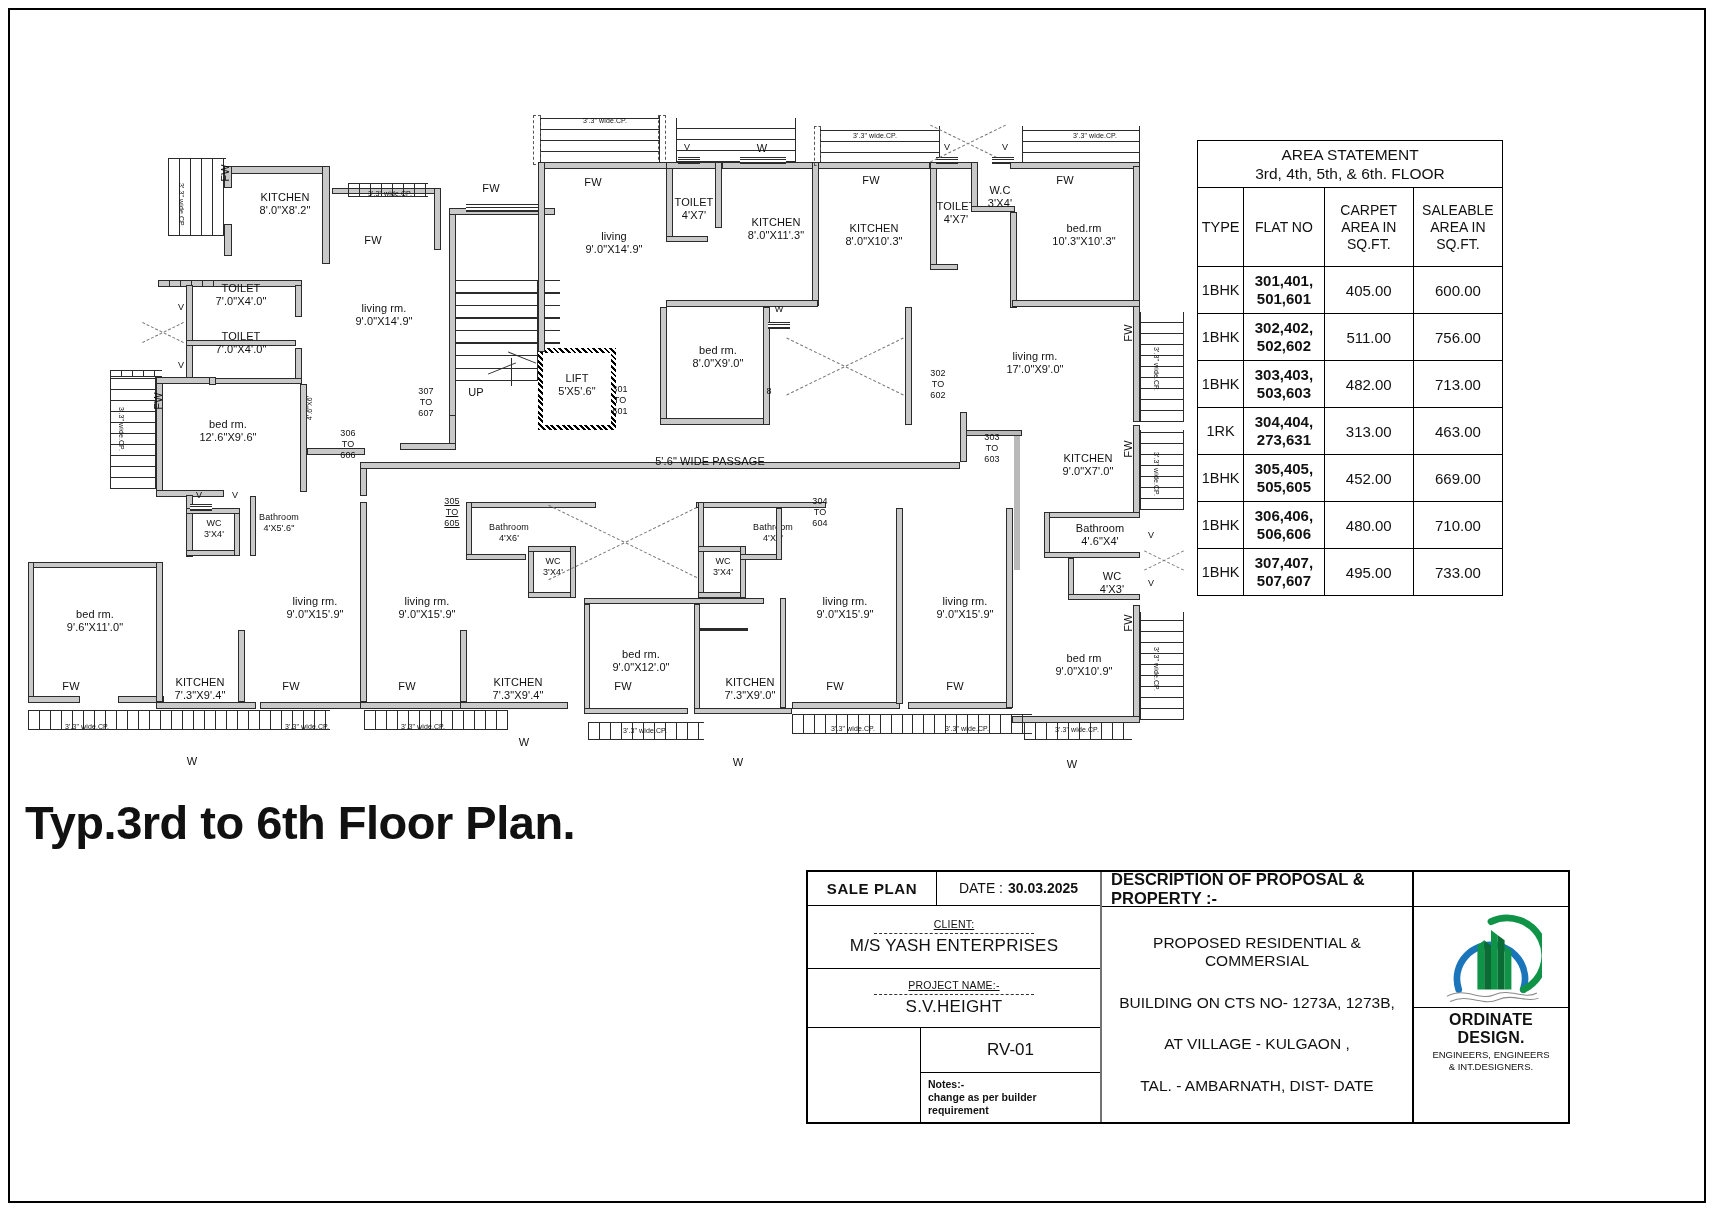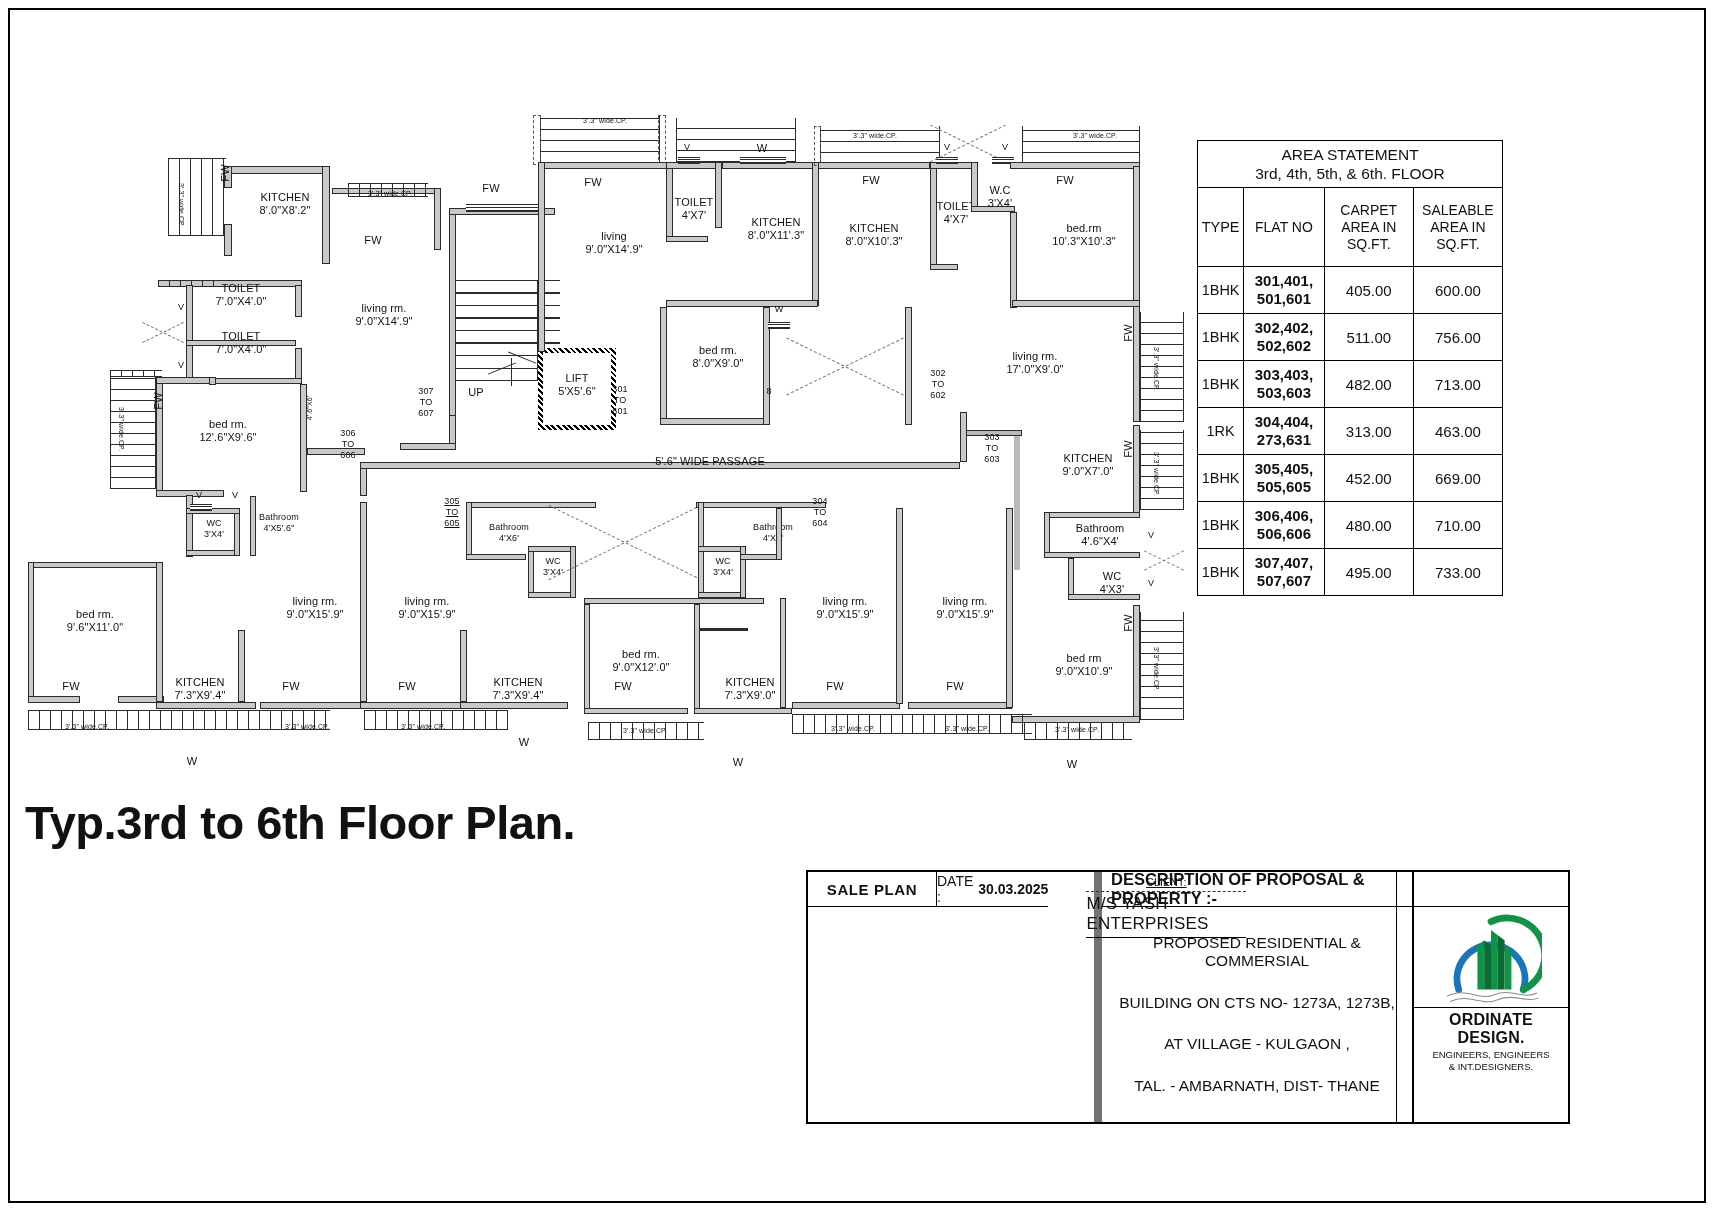--- a/index.html
+++ b/index.html
@@ -40,21 +40,21 @@
   #area-table .flat{font-size:15px;font-weight:700;line-height:18px;width:72px;}
   #area-table .num{font-size:15px;font-weight:400;width:80px;}
   #area-table tr.datarow td{height:42px;}
 
   
   #plan-title{position:absolute;left:25px;top:795px;font-size:47px;font-weight:bold;letter-spacing:-.5px;}
 
   
   #titleblock{position:absolute;left:806px;top:870px;width:764px;height:254px;border:2px solid #000;box-sizing:border-box;display:flex;}
   .tb-col{box-sizing:border-box;}
-  .tb-left{width:294px;border-right:8px solid #737373;display:flex;gap:38px;}
+  .tb-left{width:294px;border-right:2px solid #737373;display:flex;flex-direction:column;}
   .tb-mid{width:312px;border-right:2px solid #000;display:flex;flex-direction:column;}
   .tb-right{flex:1;display:flex;flex-direction:column;}
   .tb-cell{border-bottom:1.5px solid #000;box-sizing:border-box;display:flex;align-items:center;justify-content:center;}
   .tb-row1{height:34px;display:flex;border-bottom:1.5px solid #000;}
   .sale-plan{width:128px;border-right:1.5px solid #000;display:flex;align-items:center;justify-content:center;font-weight:bold;font-size:15px;letter-spacing:.6px;}
   .date-cell{flex:1;display:flex;align-items:center;justify-content:center;font-size:14px;gap:5px;}
   .date-cell .dl{font-weight:400;}
   .date-cell .dv{font-weight:bold;}
   .client-cell{height:66px;flex-direction:column;justify-content:center;}
   .cap{font-size:10.5px;letter-spacing:.2px;text-decoration:underline;}
@@ -441,32 +441,45 @@
         <div class="date-cell">
           <span class="dl">DATE :</span>
           <span class="dv">30.03.2025</span>
         </div>
       </div>
       <div class="tb-cell client-cell">
         <span class="cap">CLIENT:</span>
         <span class="dashrule"></span>
         <span class="bigval">M/S YASH  ENTERPRISES</span>
       </div>
+      <div class="tb-cell proj-cell">
+        <span class="cap">PROJECT NAME:-</span>
+        <span class="dashrule"></span>
+        <span class="bigval">S.V.HEIGHT</span>
+      </div>
       <div class="tb-lower">
         <div class="tb-blank"></div>
+        <div class="tb-rv">
+          <div class="rv-cell">RV-01</div>
+          <div class="notes-cell">
+            <div>Notes:-</div>
+            <div style="white-space:pre-line;">change as per builder
+requirement</div>
+          </div>
+        </div>
       </div>
     </div>
 
     <div class="tb-col tb-mid">
       <div class="desc-head">DESCRIPTION OF PROPOSAL &amp; PROPERTY :-</div>
       <div class="desc-body">
         <div class="desc-line">PROPOSED  RESIDENTIAL &amp; COMMERSIAL</div>
         <div class="desc-line">BUILDING ON CTS NO- 1273A, 1273B,</div>
         <div class="desc-line">AT VILLAGE - KULGAON ,</div>
-        <div class="desc-line">TAL. - AMBARNATH,   DIST- THANE</div>
+        <div class="desc-line">TAL. - AMBARNATH,   DIST- DATE</div>
       </div>
     </div>
 
     <div class="tb-col tb-right">
       <div class="logo-head"></div>
       <div class="logo-body">
         <svg class="logo-mark" viewBox="0 0 120 112">
           <path d="M22 92 A40 40 0 1 1 98 92" fill="none" stroke="#1b75bb" stroke-width="8" stroke-linecap="round"></path>
           <path d="M60 12 A40 40 0 0 1 98 92" fill="none" stroke="#0f9347" stroke-width="8" stroke-linecap="round"></path>
           <polygon points="44,40 52,34 52,92 44,92" fill="#0f9347"></polygon>

